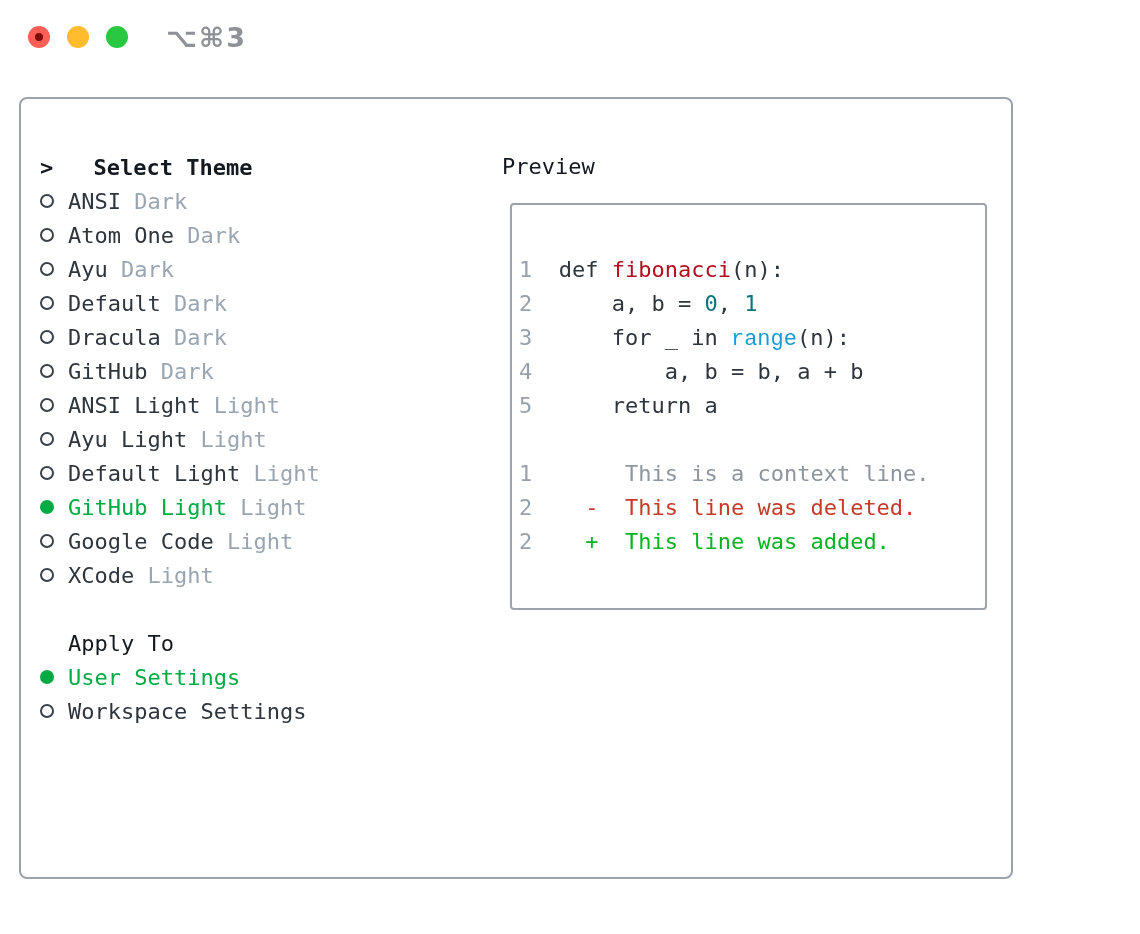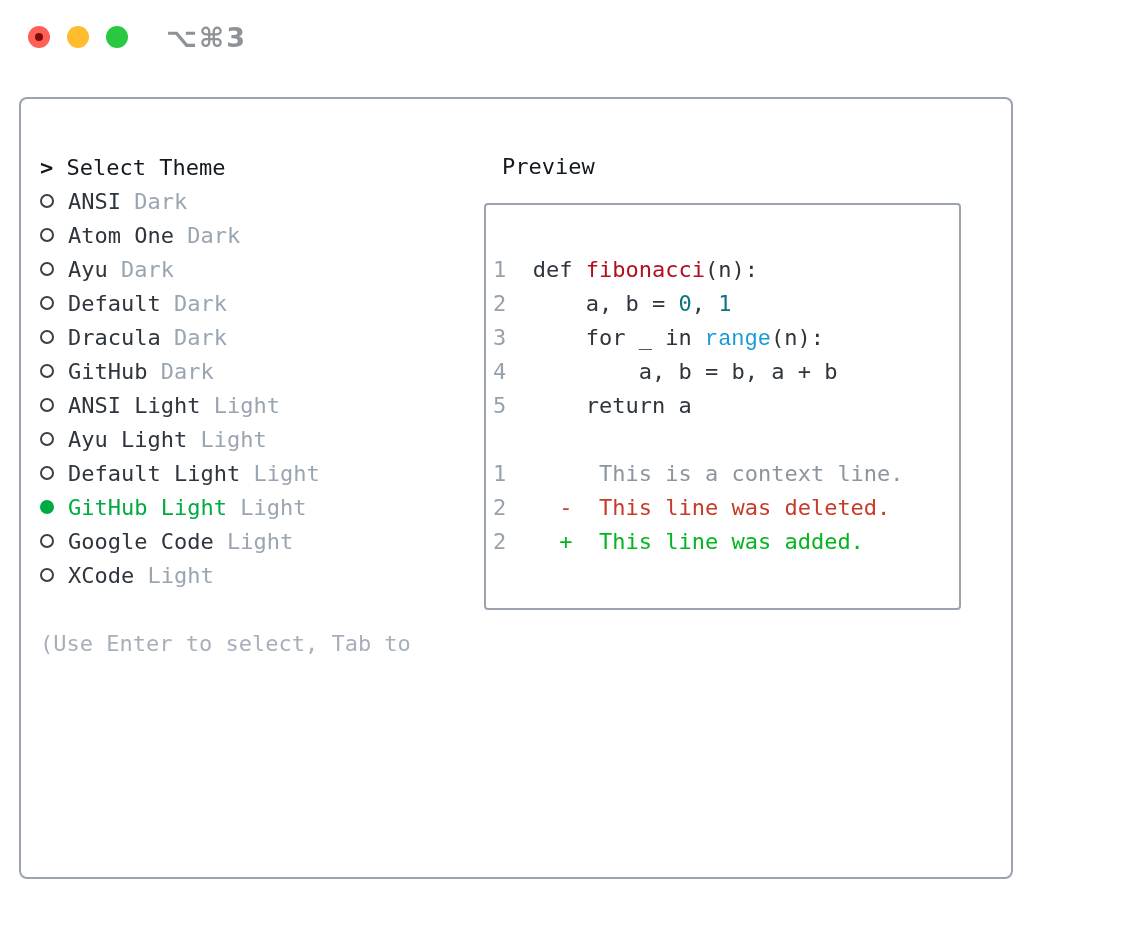--- a/index.html
+++ b/index.html
@@ -19,33 +19,33 @@
   .tl-yellow{left:67px;background:var(--tl_yellow);}
   .tl-green{left:106px;background:var(--tl_green);}
   .tl-dot{position:absolute;left:7px;top:7px;width:8px;height:8px;border-radius:50%;background:var(--tl_red_dot);}
   .wtitle{position:absolute;left:166px;top:22px;font-family:"DejaVu Sans","Liberation Sans",sans-serif;
           font-size:27px;font-weight:bold;color:var(--title_gray);letter-spacing:2px;}
   
   .panel{position:absolute;left:19px;top:97px;width:994px;height:782px;border:2px solid var(--border);border-radius:8px;background:#fff;}
   .left-col{position:absolute;left:19px;top:51px;}
   .row{display:flex;align-items:center;height:34px;white-space:pre;}
   .pre{white-space:pre;text-align:center;}
-  .bold{font-weight:normal;color:var(--title_dark);}
+  .bold{font-weight:bold;color:var(--title_dark);margin-left:27px;}
   .prompt{display:inline-block;width:26.5px;font-weight:bold;color:var(--title_dark);}
   .radio{flex:0 0 auto;width:14px;height:14px;border-radius:50%;border:2px solid #3a4149;margin-right:14px;background:transparent;}
   .row.selected .radio{background:var(--accent_green);border-color:var(--accent_green);}
   .row.selected .name{color:var(--accent_green);}
   .name{color:var(--text_dark);}
   .variant{color:var(--muted);}
   .apply-block{margin-top:34px;}
   .apply-header{margin-left:28px;color:var(--title_dark);}
   .hint-block{margin-top:34px;color:var(--hint);}
   
   .preview-title{position:absolute;left:481px;top:51px;height:34px;line-height:34px;font-weight:normal;color:var(--title_dark);}
-  .preview-box{position:absolute;left:463px;top:104px;width:477px;height:407px;border:2px solid var(--border);border-radius:4px;background:#fff;}
+  .preview-box{position:absolute;left:489px;top:104px;width:477px;height:407px;border:2px solid var(--border);border-radius:4px;background:#fff;}
   .codepre{position:absolute;left:7px;top:48px;font-family:inherit;font-size:22px;line-height:34px;white-space:pre;}
   .pline{height:34px;white-space:pre;}
   .ln{color:var(--gutter);}
   .c-code{color:var(--text_dark);}
   .c-func{color:var(--func);}
   .c-num{color:var(--num);}
   .c-builtin{color:var(--builtin);font-family:Liberation Mono, monospace;}
   .c-ctx{color:var(--ctx);}
   .c-del{color:var(--del);}
   .c-add{color:var(--add);}
@@ -113,23 +113,34 @@
 
   <div class="row">
     <span class="radio"></span><span class="name pre">Google Code</span><span class="variant pre"> Light</span>
   </div>
 
   <div class="row">
     <span class="radio"></span><span class="name pre">XCode</span><span class="variant pre"> Light</span>
   </div>
 </div>
 
+      <div class="apply-block">
+        <div class="row apply-header">Apply To</div>
+        <div id="apply-options">
+  <div class="row selected">
+    <span class="radio"></span><span class="name pre">User Settings</span><span class="variant pre"></span>
+  </div>
+
+  <div class="row">
+    <span class="radio"></span><span class="name pre">Workspace Settings</span><span class="variant pre"></span>
+  </div>
+</div>
+      </div>
 
       <div class="hint-block">
-        <div class="row">(Use Enter to select, Tab to</div>
       </div>
     </div>
 
     <div class="preview-title">Preview</div>
     <div class="preview-box">
       <div class="codepre" id="codepre"><div class="pline"><span class="ln">1</span><span class="c-code">  def </span><span class="c-func">fibonacci</span><span class="c-code">(n):</span></div><div class="pline"><span class="ln">2</span><span class="c-code">      a, b = </span><span class="c-num">0</span><span class="c-code">, </span><span class="c-num">1</span></div><div class="pline"><span class="ln">3</span><span class="c-code">      for _ in </span><span class="c-builtin">range</span><span class="c-code">(n):</span></div><div class="pline"><span class="ln">4</span><span class="c-code">          a, b = b, a + b</span></div><div class="pline"><span class="ln">5</span><span class="c-code">      return a</span></div><div class="pline"><span class="ln"></span></div><div class="pline"><span class="ln">1</span><span class="c-ctx">       This is a context line.</span></div><div class="pline"><span class="ln">2</span><span class="c-del">    -  This line was deleted.</span></div><div class="pline"><span class="ln">2</span><span class="c-add">    +  This line was added.</span></div></div>
     </div>
 
   </div>
 </div>

